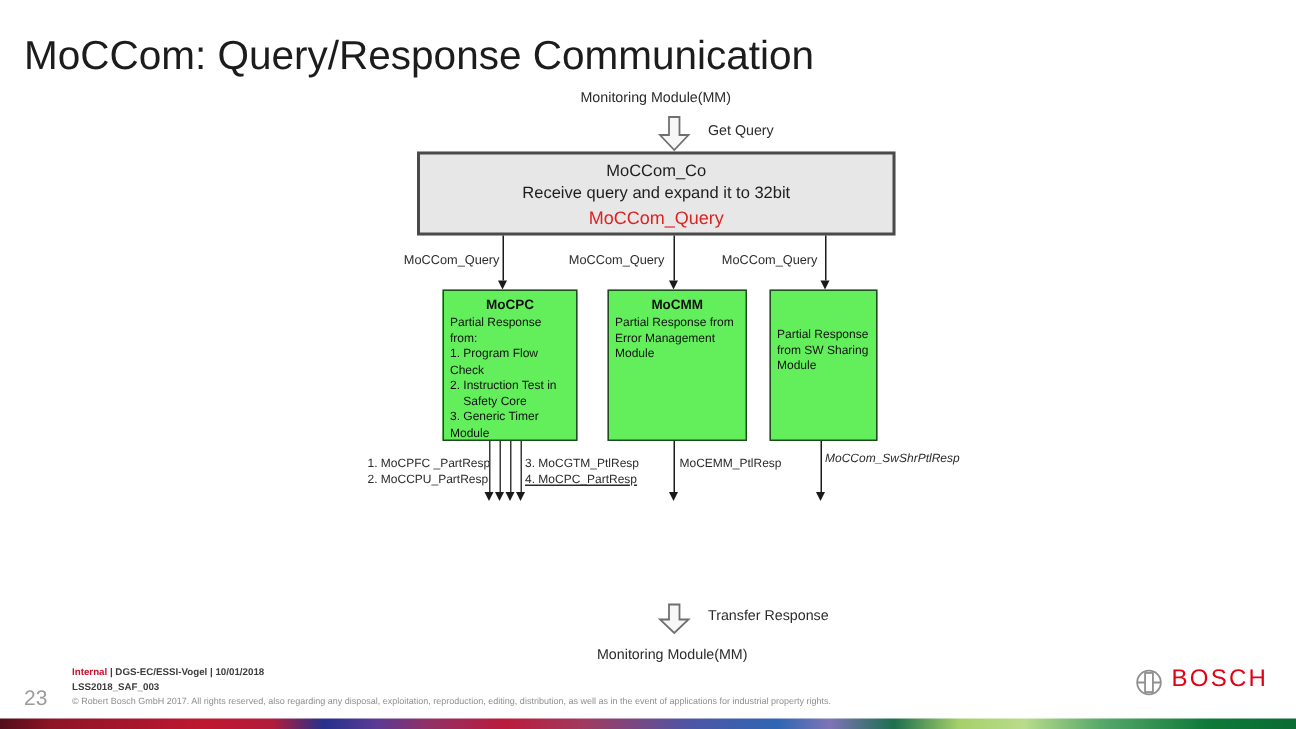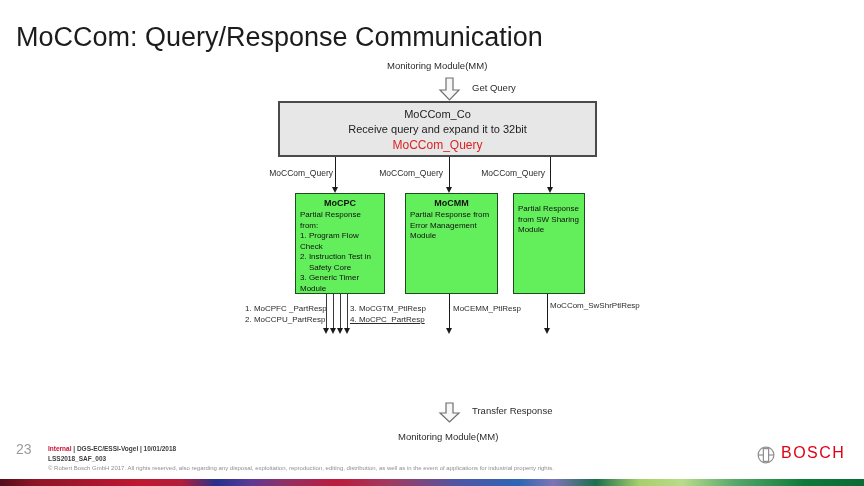--- a/index.html
+++ b/index.html
@@ -35,21 +35,21 @@
     color:#111; overflow:hidden;
   }
   .greenbox .gt { font-size:9px; font-weight:bold; text-align:center; padding-top:4px; }
   .greenbox .gb { font-size:8px; line-height:10.5px; white-space:pre-wrap; text-align:left; padding:2px 3px 0 4px; }
 
   .vl { width:1px; background:#1a1a1a; }
   .ah { width:0; height:0; border-left:3.5px solid transparent; border-right:3.5px solid transparent; border-top:6px solid #1a1a1a; }
 
   .qlabel { width:80px; text-align:right; }
 
-  .footer-pn { left:16px; top:441px; font-size:14px; color:#9b9b9b; }
+  .footer-pn { left:16px; top:457px; font-size:14px; color:#9b9b9b; }
   .f1 { left:48px; top:445px; font-size:6.5px; font-weight:bold; color:#3d3d3d; white-space:nowrap; }
   .f1 .intl { color:#c8102e; }
   .f2 { left:48px; top:455px; font-size:6.5px; font-weight:bold; color:#3d3d3d; white-space:nowrap; }
   .f3 { left:48px; top:465px; font-size:6px; color:#8f8f8f; white-space:nowrap; }
 
   .boschword { left:781px; top:444px; font-size:16px; font-weight:normal; color:#e20015; letter-spacing:1.5px; }
 
   .stripe {
     left:0; bottom:0; width:864px; height:7px;
     background:linear-gradient(to right,
@@ -103,31 +103,31 @@
   </div>
 
   <div class="abs greenbox" style="left:405px; top:193px; width:93px; height:101px;">
     <div class="gt">MoCMM</div>
     <div class="gb">Partial Response from
 Error Management
 Module</div>
   </div>
 
   <div class="abs greenbox" style="left:513px; top:193px; width:72px; height:101px;">
-    <div class="gb" style="padding-top:10px;">Partial Response
+    <div class="gb" style="padding-top:24px;">Partial Response
 from SW Sharing
 Module</div>
   </div>
 
   <div class="abs resplabel" style="left:245px; top:304px;">1. MoCPFC _PartResp</div>
   <div class="abs resplabel" style="left:245px; top:315px;">2. MoCCPU_PartResp</div>
   <div class="abs resplabel" style="left:350px; top:304px;">3. MoCGTM_PtlResp</div>
   <div class="abs resplabel" style="left:350px; top:315px;text-decoration:underline;">4. MoCPC_PartResp</div>
   <div class="abs resplabel" style="left:453px; top:304px;">MoCEMM_PtlResp</div>
-  <div class="abs resplabel" style="left:550px; top:301px;">MoCCom_SwShrPtlResp</div>
+  <div class="abs resplabel" style="left:550px; top:301px;font-style:italic;">MoCCom_SwShrPtlResp</div>
 
   <div class="abs vl" style="left:326px; top:294px; height:35px; background:#3a3a3a;"></div>
   <div class="abs ah" style="left:322.5px; top:328px;"></div>
   <div class="abs vl" style="left:333px; top:294px; height:35px; background:#3a3a3a;"></div>
   <div class="abs ah" style="left:329.5px; top:328px;"></div>
   <div class="abs vl" style="left:340px; top:294px; height:35px; background:#3a3a3a;"></div>
   <div class="abs ah" style="left:336.5px; top:328px;"></div>
   <div class="abs vl" style="left:347px; top:294px; height:35px; background:#3a3a3a;"></div>
   <div class="abs ah" style="left:343.5px; top:328px;"></div>
 

